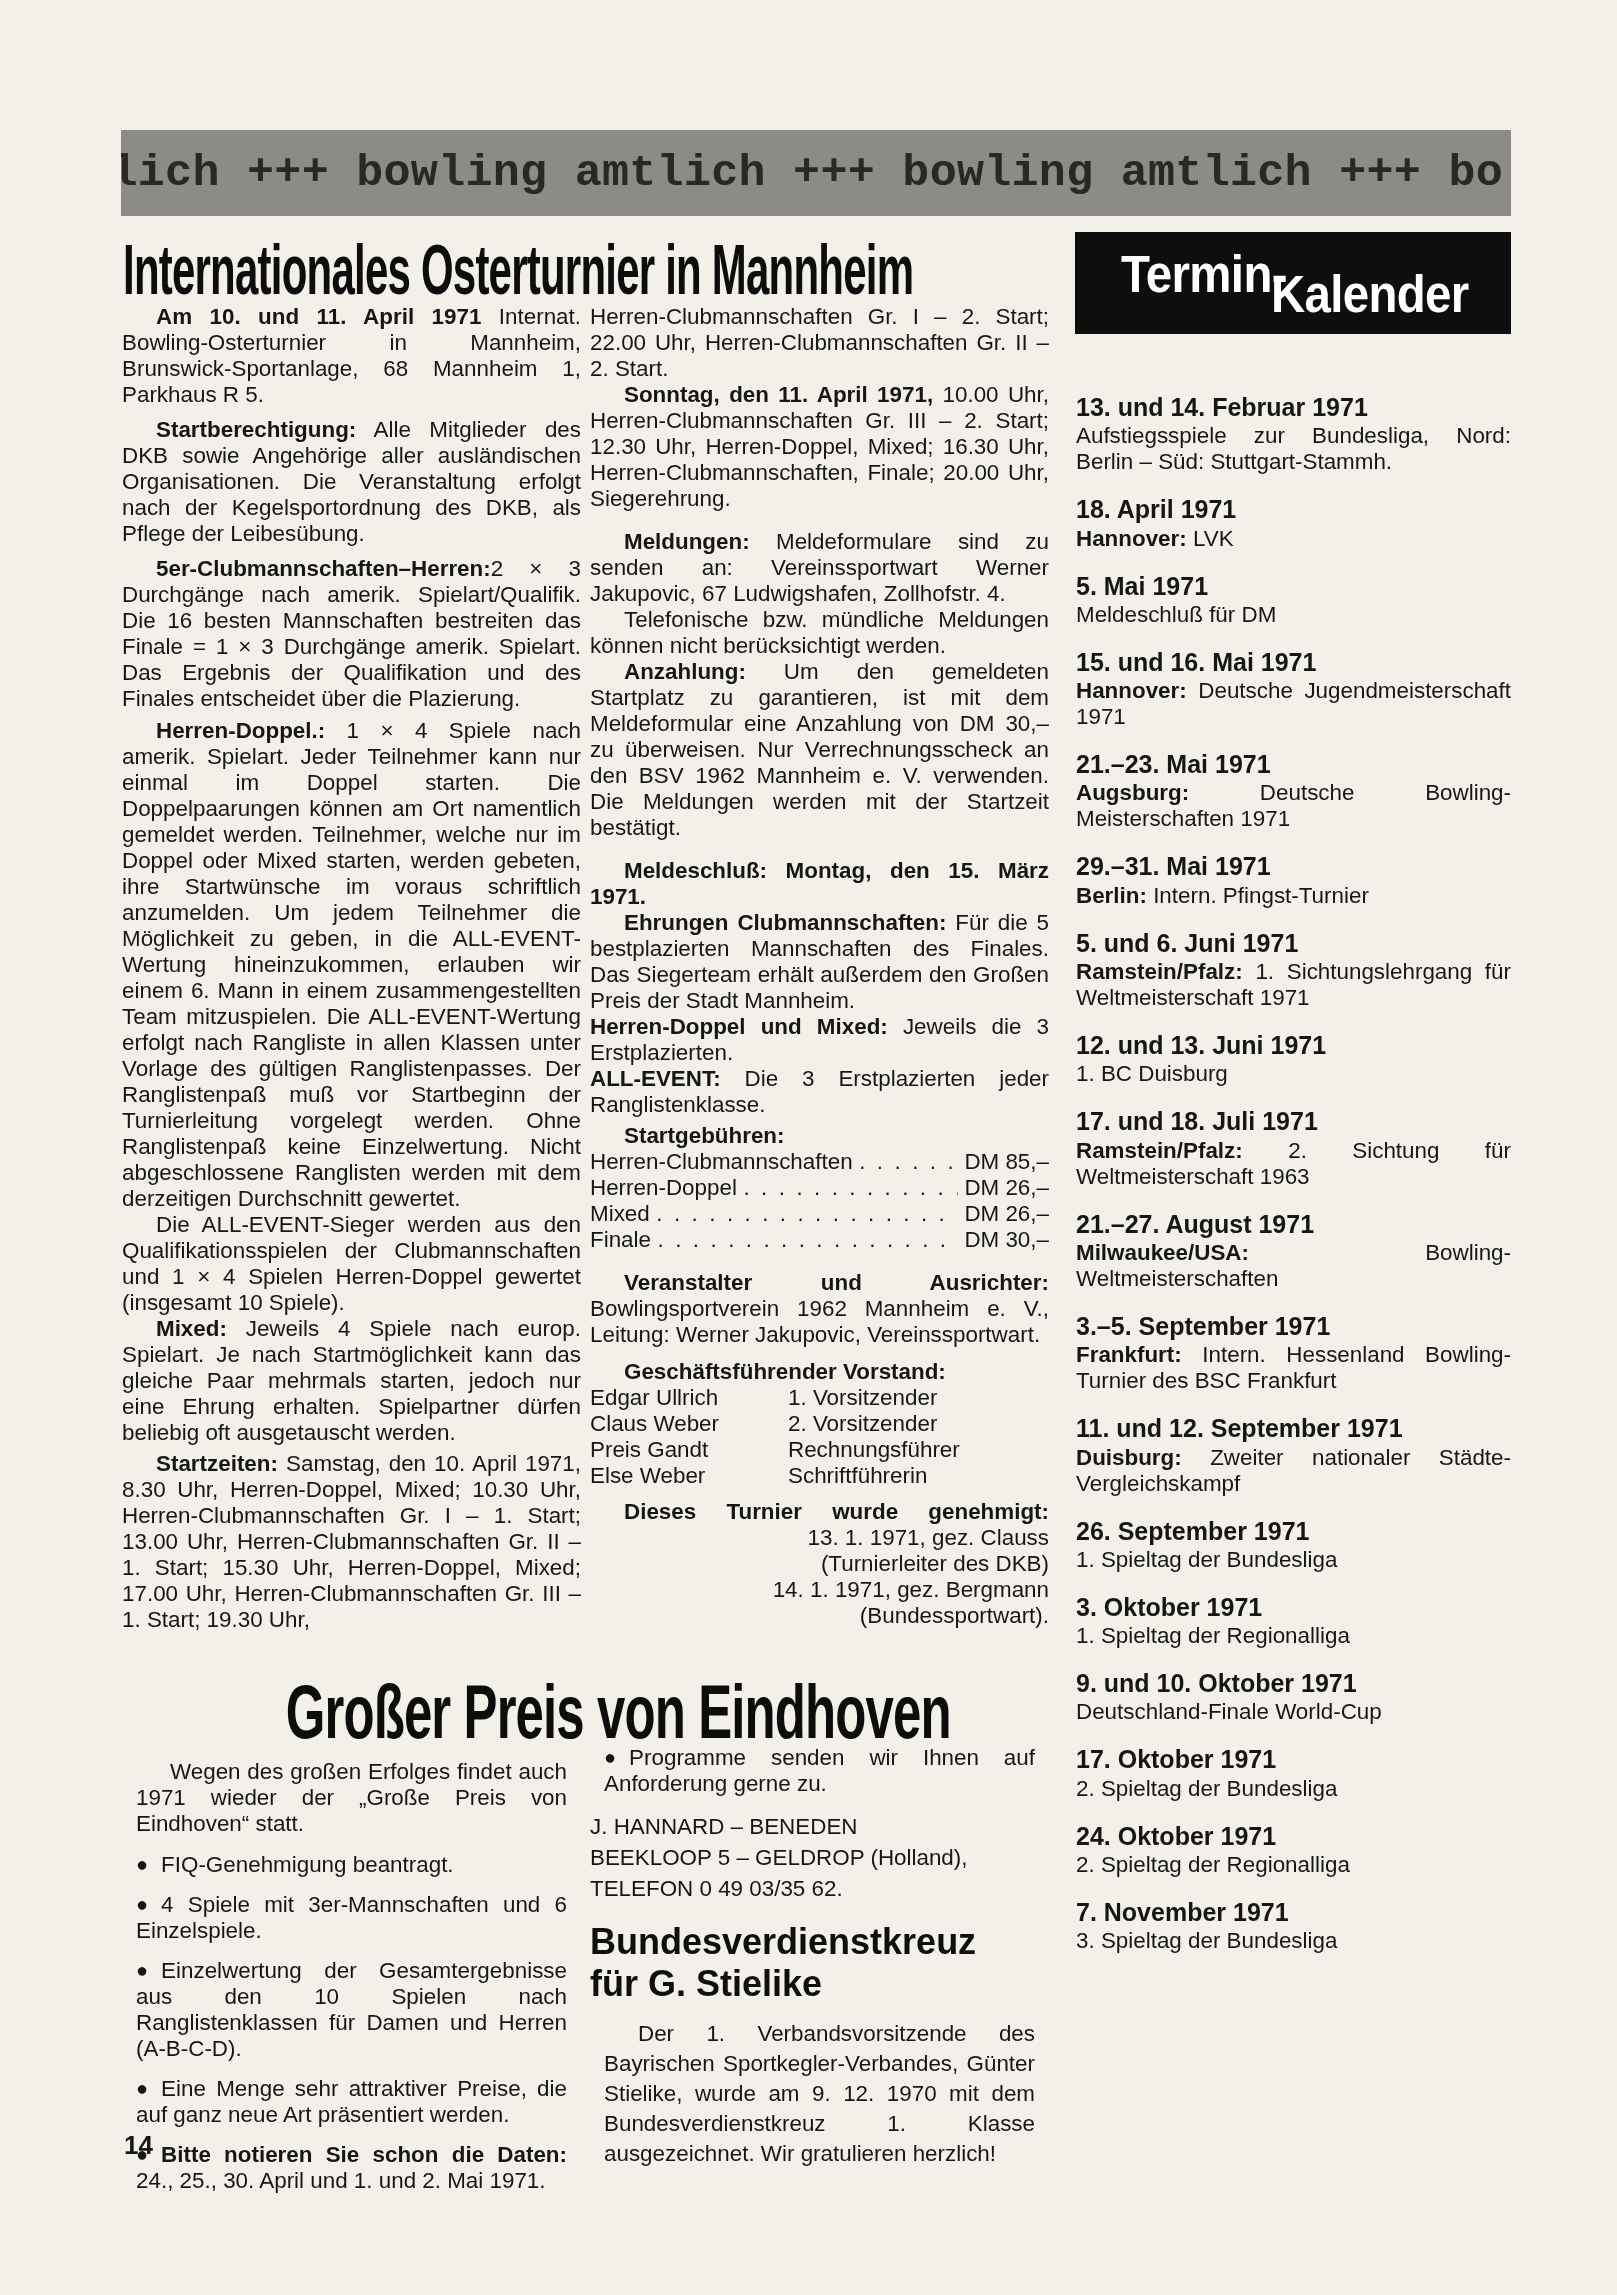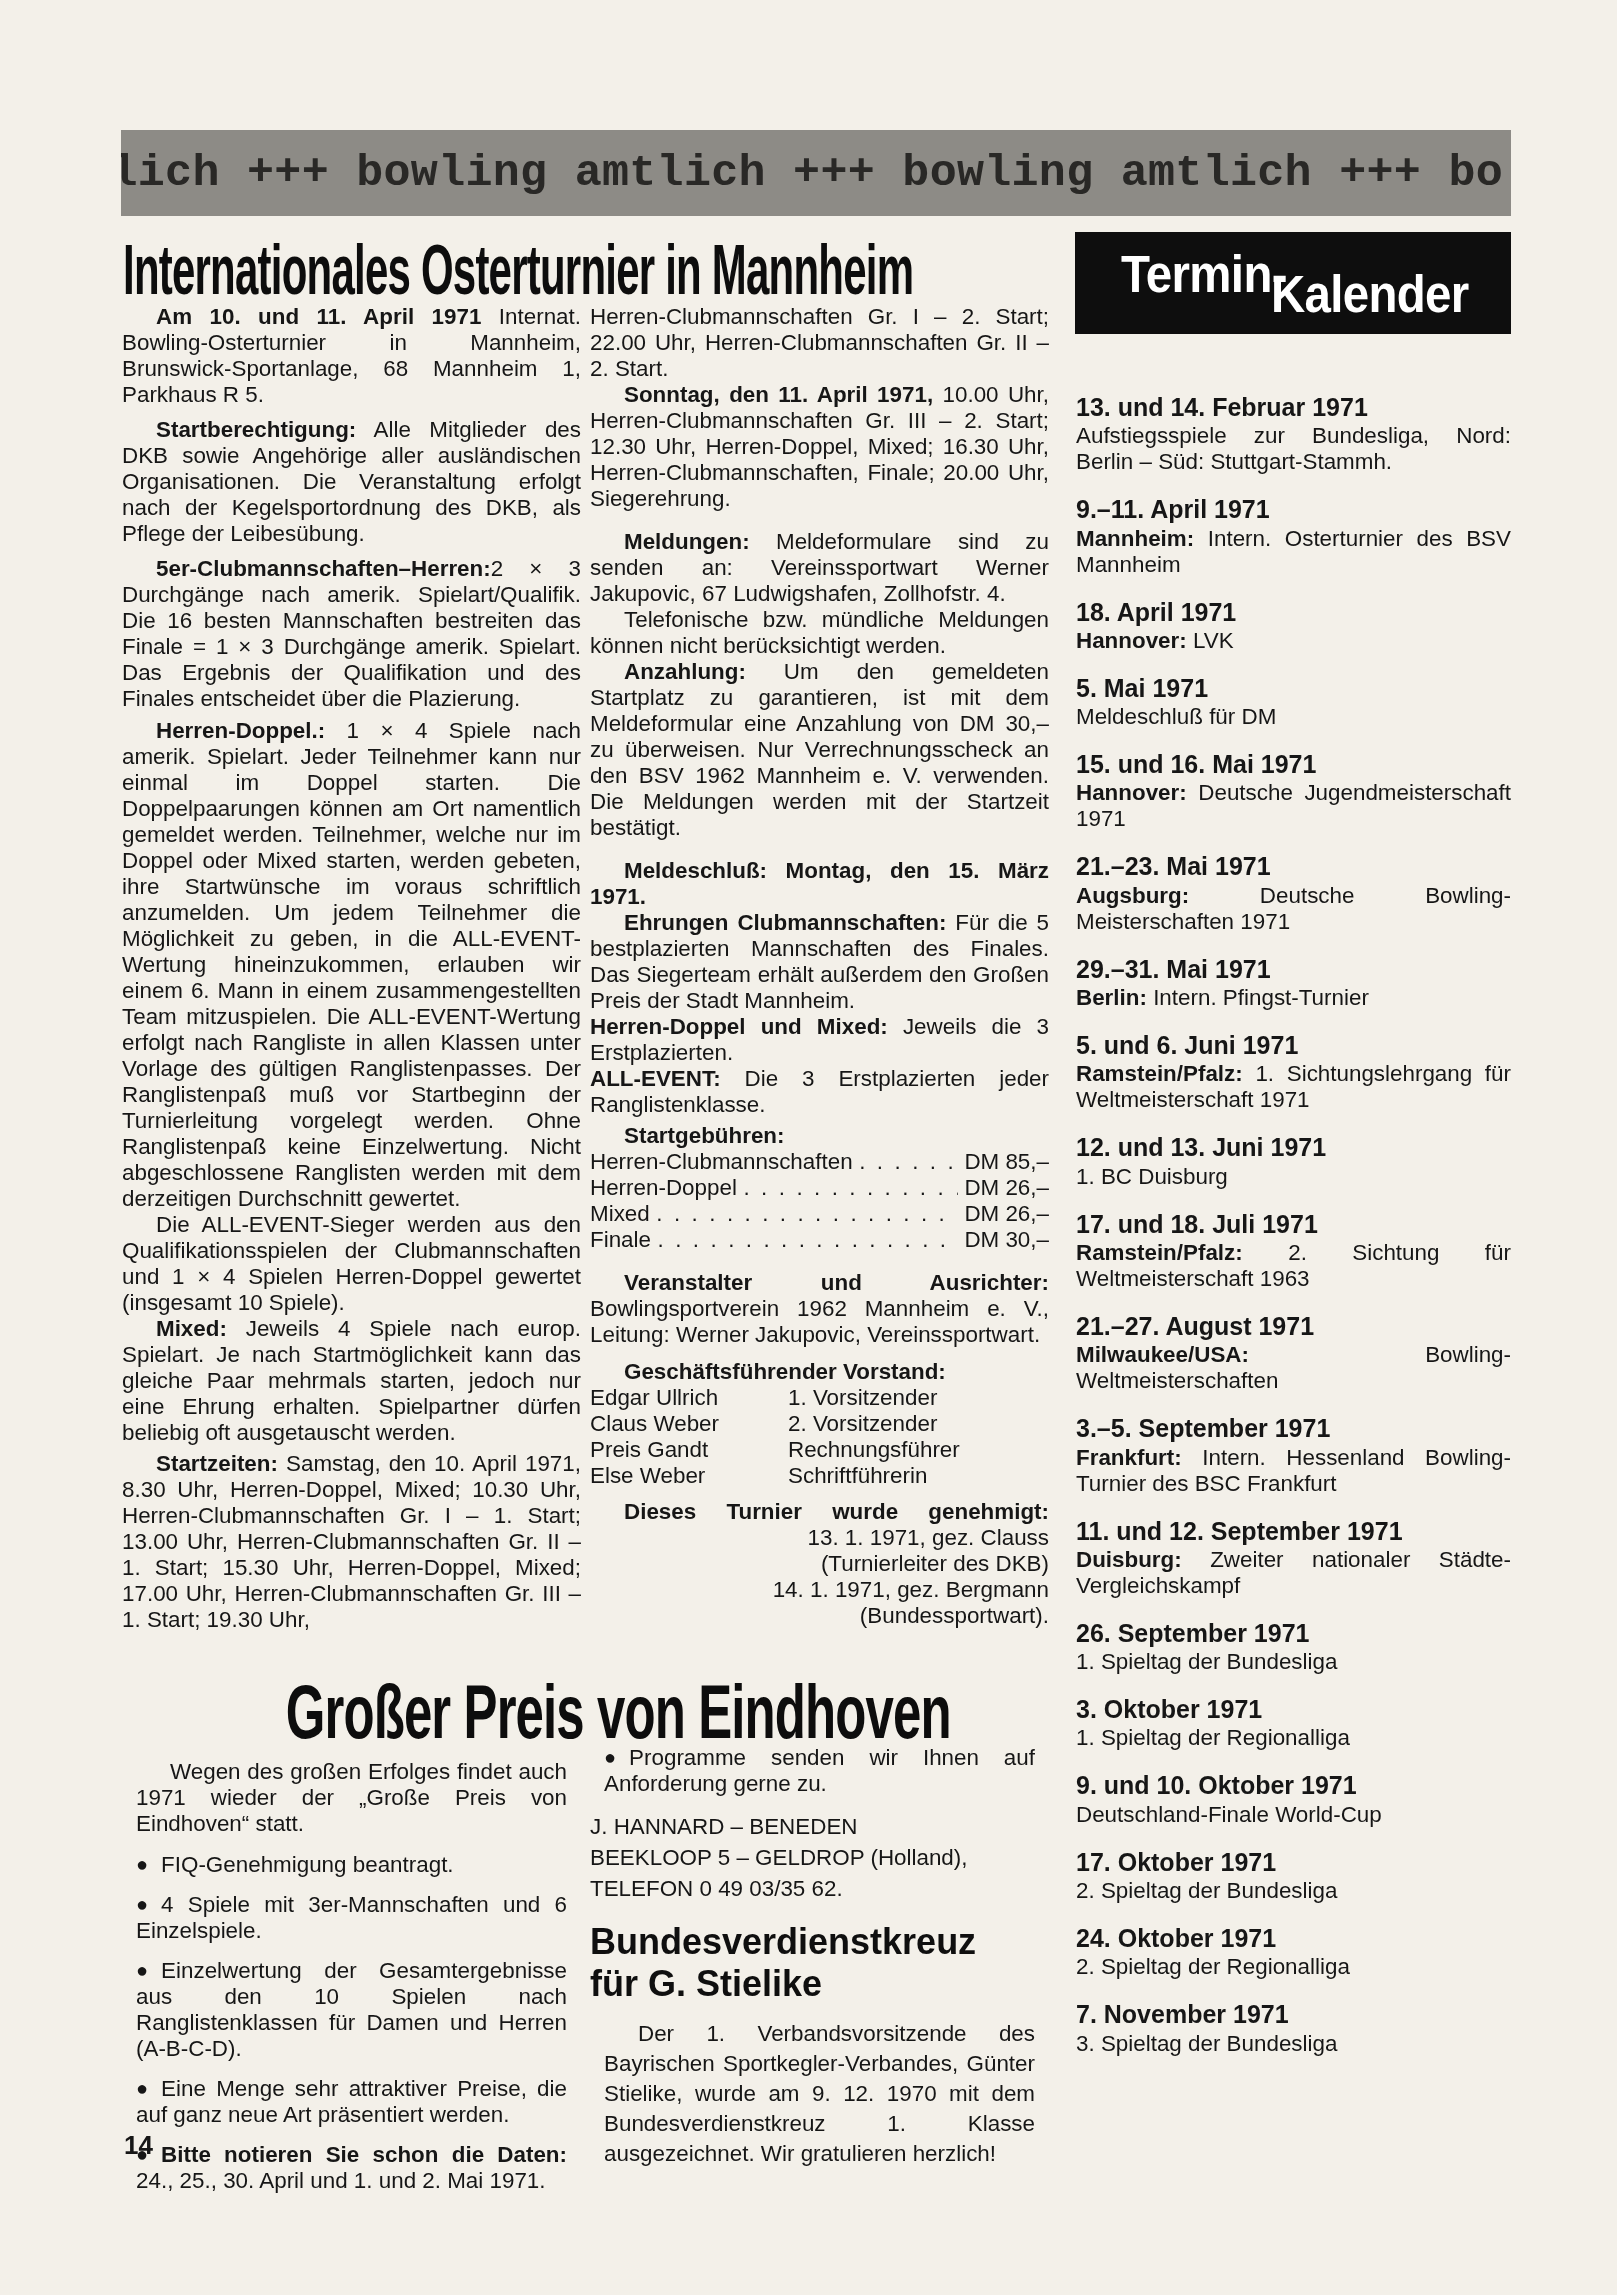--- a/index.html
+++ b/index.html
@@ -137,24 +137,20 @@
       <div class="plain-line">(Turnierleiter des DKB)</div>
       <div class="plain-line">14. 1. 1971, gez. Bergmann</div>
       <div class="plain-line">(Bundessportwart).</div>
     </div>
   <div class="col col3" id="col3">
       <div class="cal-entry">
         <div class="cal-date">13. und 14. Februar 1971</div>
         <div class="cal-desc"><span>Aufstiegsspiele zur Bundesliga, Nord: Berlin – Süd: Stuttgart-Stammh.</span></div>
       </div>
       <div class="cal-entry">
-        <div class="cal-date">9.–11. April 1971</div>
-        <div class="cal-desc"><span class="lead">Mannheim:</span><span> Intern. Osterturnier des BSV Mannheim</span></div>
-      </div>
-      <div class="cal-entry">
         <div class="cal-date">18. April 1971</div>
         <div class="cal-desc"><span class="lead">Hannover:</span><span> LVK</span></div>
       </div>
       <div class="cal-entry">
         <div class="cal-date">5. Mai 1971</div>
         <div class="cal-desc"><span>Meldeschluß für DM</span></div>
       </div>
       <div class="cal-entry">
         <div class="cal-date">15. und 16. Mai 1971</div>
         <div class="cal-desc"><span class="lead">Hannover:</span><span> Deutsche Jugendmeisterschaft 1971</span></div>

